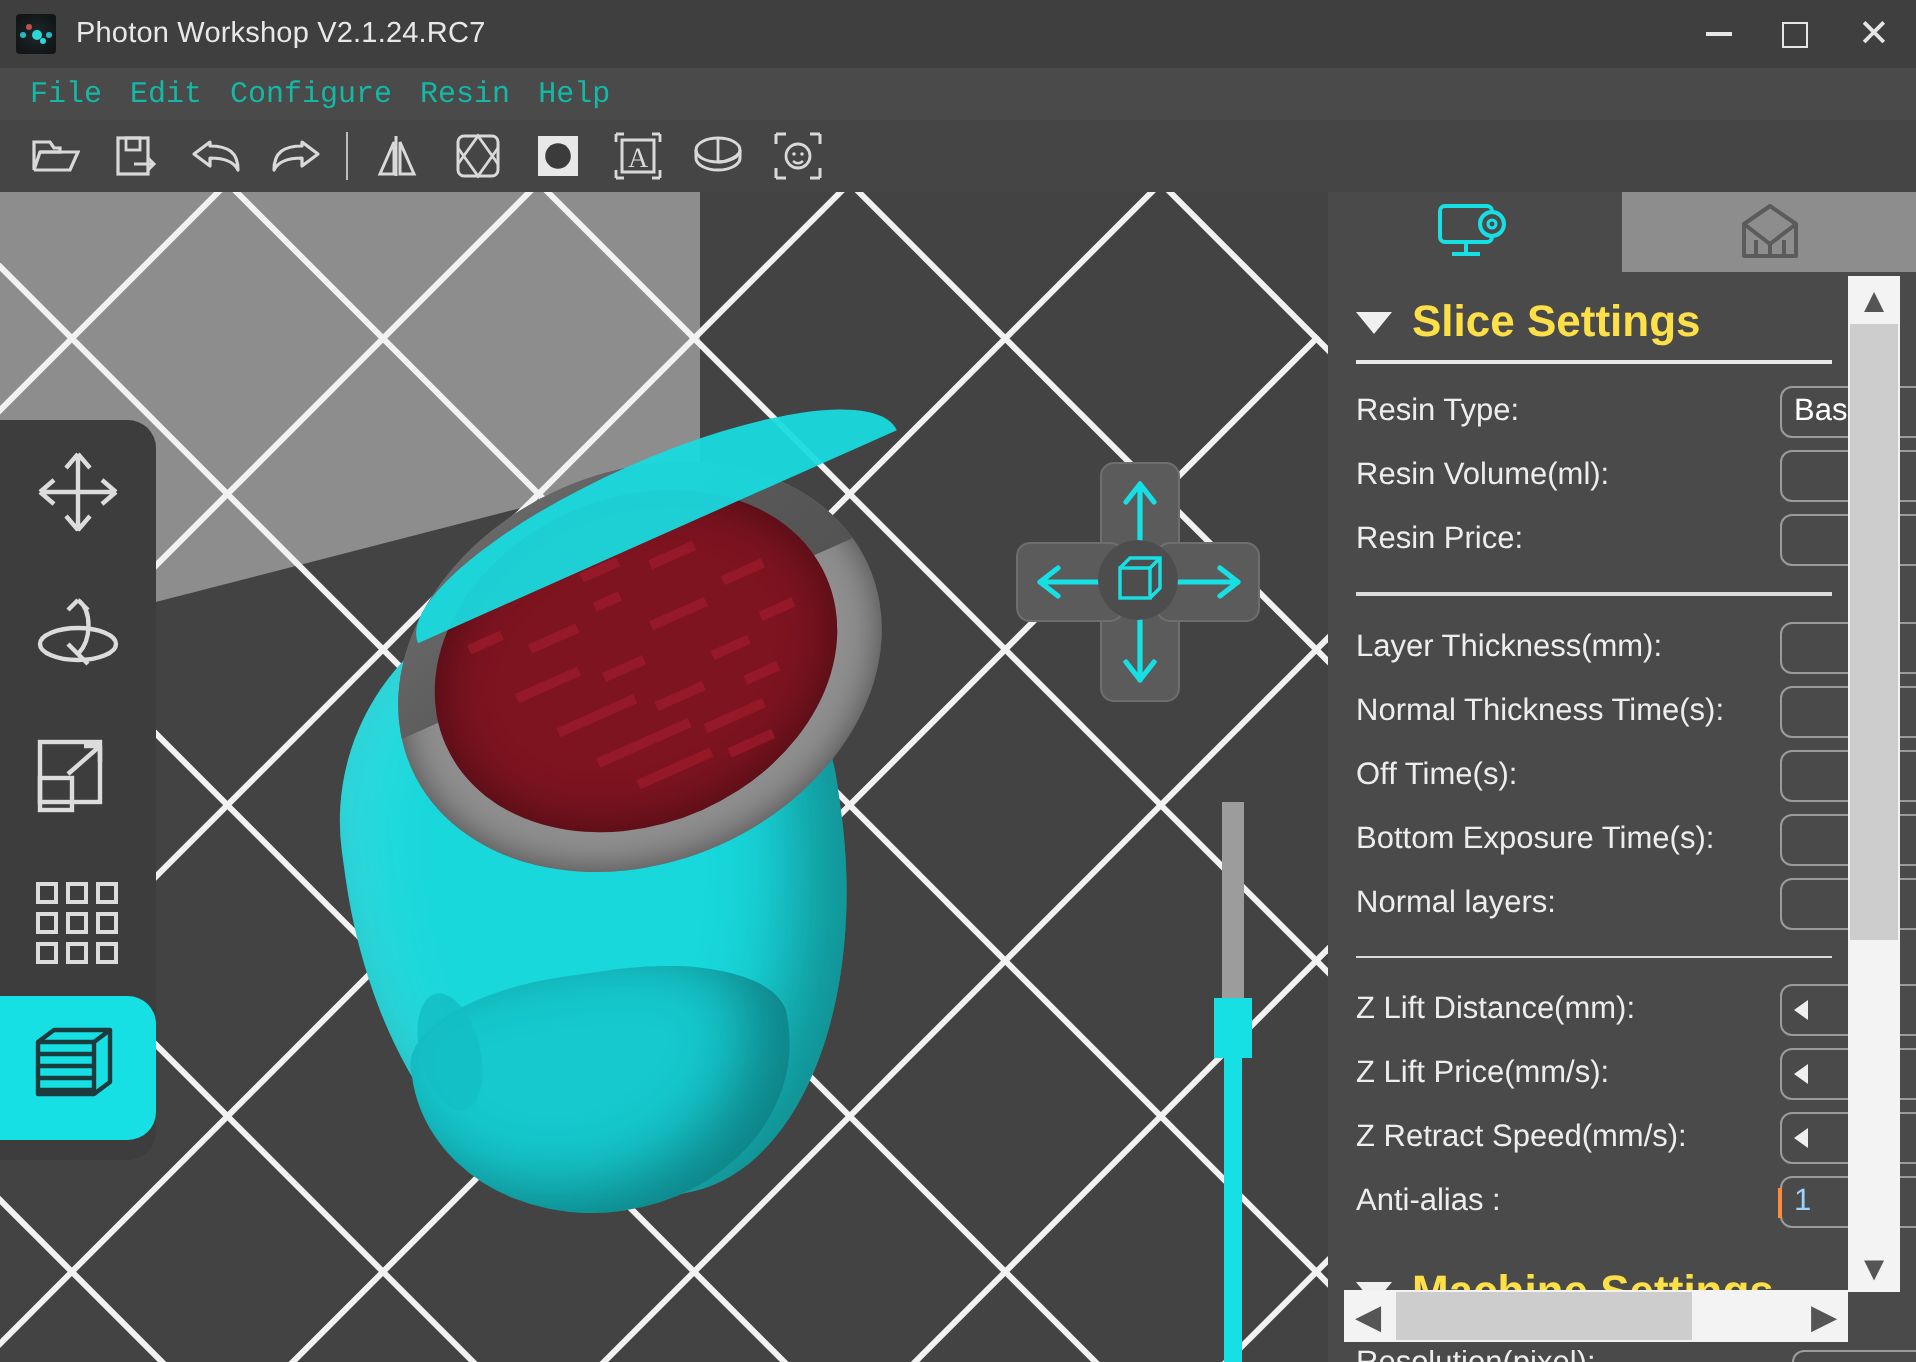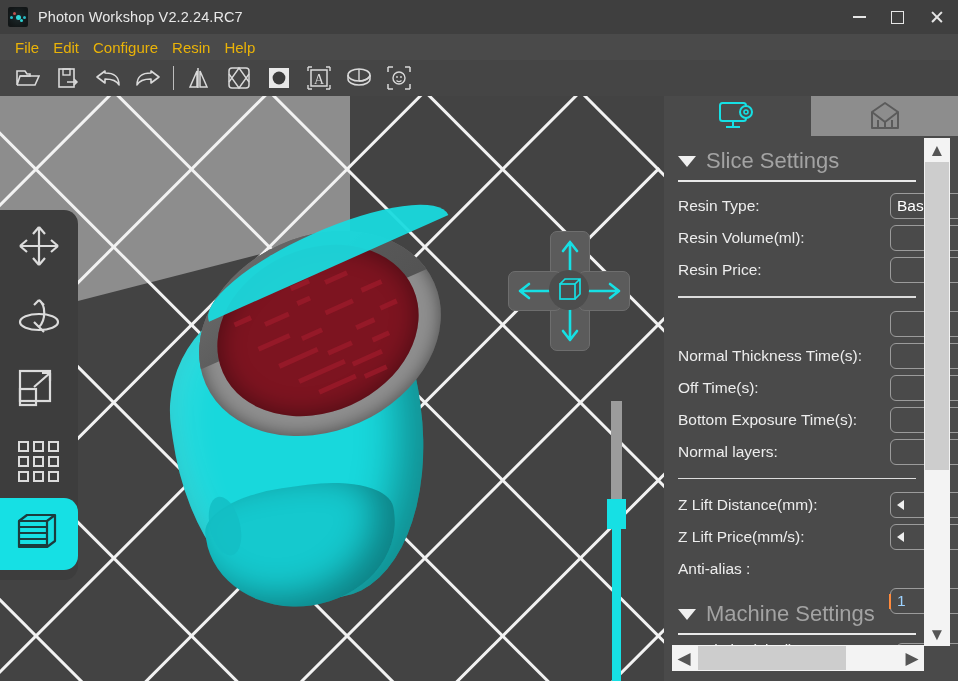--- a/index.html
+++ b/index.html
@@ -19,21 +19,21 @@
   .winbtns{position:absolute;right:0;top:0;height:34px;display:flex;align-items:center;}
   .winbtn{width:38px;height:34px;display:flex;align-items:center;justify-content:center;
           color:#e6e6e6;font-size:15px;}
   .winbtn.close{font-size:19px;width:42px;}
   .winbtn .sq{width:11px;height:11px;border:1.6px solid #e6e6e6;}
   .winbtn .mn{width:13px;height:1.8px;background:#e6e6e6;}
 
   
   .menubar{position:absolute;left:0;top:34px;width:958px;height:26px;background:#4a4a4a;
            display:flex;align-items:center;padding-left:8px;box-sizing:border-box;}
-  .menuitem{color:#eab308;font-size:15px;padding:2px 7px;}
+  .menuitem{color:#14b8a6;font-size:15px;padding:2px 7px;font-family:Liberation Mono, monospace;}
 
   
   .toolbar{position:absolute;left:0;top:60px;width:958px;height:36px;background:#454545;
            display:flex;align-items:center;padding-left:8px;box-sizing:border-box;}
   .tbtn{width:40px;height:32px;display:flex;align-items:center;justify-content:center;}
   .tbsep{width:1px;height:24px;background:#bdbdbd;margin:0 5px;}
   .tbtn svg{display:block;}
 
   
   .viewport{position:absolute;left:0;top:96px;width:664px;height:585px;overflow:hidden;
@@ -100,21 +100,21 @@
   
   .rpanel{position:absolute;left:664px;top:96px;width:294px;height:585px;background:#4a4a4a;}
   .tabs{position:absolute;left:0;top:0;width:294px;height:40px;display:flex;background:#4a4a4a;}
   .tab{width:147px;height:40px;display:flex;align-items:center;justify-content:center;}
   .tab.inactive{background:#8d8d8d;}
   .panel-body{position:absolute;left:8px;top:40px;width:286px;height:545px;overflow:hidden;}
 
   .section-hdr{display:flex;align-items:center;margin:12px 0 2px 6px;}
   .caret{width:0;height:0;border-left:9px solid transparent;border-right:9px solid transparent;
          border-top:11px solid #f0f0f0;margin-right:10px;}
-  .section-title{color:#a3a3a3;font-size:22px;font-weight:normal;}
+  .section-title{color:#fde047;font-size:22px;font-weight:bold;}
   .hr{height:2px;background:#e9e9e9;margin:6px 6px 8px 6px;width:238px;}
   .hr.thin{height:1.6px;background:#dcdcdc;margin:10px 6px 10px 6px;}
 
   .row{display:flex;align-items:center;height:32px;margin-left:6px;}
   .row .lbl{color:#ededed;font-size:15.5px;flex:0 0 auto;}
   .field{position:absolute;left:218px;width:100px;height:26px;border:1.5px solid #9b9b9b;
          border-radius:6px;background:#4a4a4a;box-sizing:border-box;display:flex;
          align-items:center;padding:0 6px;}
   .field .val{color:#ffffff;font-size:15.5px;}
   .field .val.num{color:#9cd2ff;width:100%;text-align:right;}
@@ -143,21 +143,21 @@
   <div class="titlebar">
     <div class="app-icon">
       <div class="mol">
         <i style="left:6px;top:3px;width:5px;height:5px;background:#2fd6d6"></i>
         <i style="left:0px;top:4px;width:3px;height:3px;background:#27b9c4"></i>
         <i style="left:13px;top:4px;width:3px;height:3px;background:#27b9c4"></i>
         <i style="left:3px;top:0px;width:3px;height:3px;background:#c0504d"></i>
         <i style="left:10px;top:7px;width:3px;height:3px;background:#2fd6d6"></i>
       </div>
     </div>
-    <div class="title-text">Photon Workshop V2.2.24.RC7</div>
+    <div class="title-text">Photon Workshop V2.1.24.RC7</div>
     <div class="winbtns">
       <div class="winbtn">
           <span class="mn"></span>
         </div>
       <div class="winbtn">
           <span class="sq"></span>
         </div>
       <div class="winbtn close">✕</div>
     </div>
   </div>
@@ -420,20 +420,21 @@
           <span class="field" style="top:35px">
             <span class="val num">35</span>
           </span>
         </div>
       </div>
 
       <div class="hr thin"></div>
 
       <div style="position:relative">
         <div class="row">
+          <span class="lbl">Layer Thickness(mm):</span>
           <span class="field" style="top:3px">
             <span class="val num"></span>
           </span>
         </div>
         <div class="row">
           <span class="lbl">Normal Thickness Time(s):</span>
           <span class="field" style="top:35px">
             <span class="val num"></span>
           </span>
         </div>
@@ -463,20 +464,27 @@
         <div class="row">
           <span class="lbl">Z Lift Distance(mm):</span>
           <span class="field spin" style="top:3px">
             <span class="arrow"></span>
             <span class="val num"></span>
           </span>
         </div>
         <div class="row">
           <span class="lbl">Z Lift Price(mm/s):</span>
           <span class="field spin" style="top:35px">
+            <span class="arrow"></span>
+            <span class="val num"></span>
+          </span>
+        </div>
+        <div class="row">
+          <span class="lbl">Z Retract Speed(mm/s):</span>
+          <span class="field spin" style="top:67px">
             <span class="arrow"></span>
             <span class="val num"></span>
           </span>
         </div>
         <div class="row">
           <span class="lbl">Anti-alias :</span>
           <span class="field" style="top:99px">
             <span class="val num" style="text-align:left">1</span>
             <span class="caretbar" style="margin-left:-94px"></span>
           </span>

